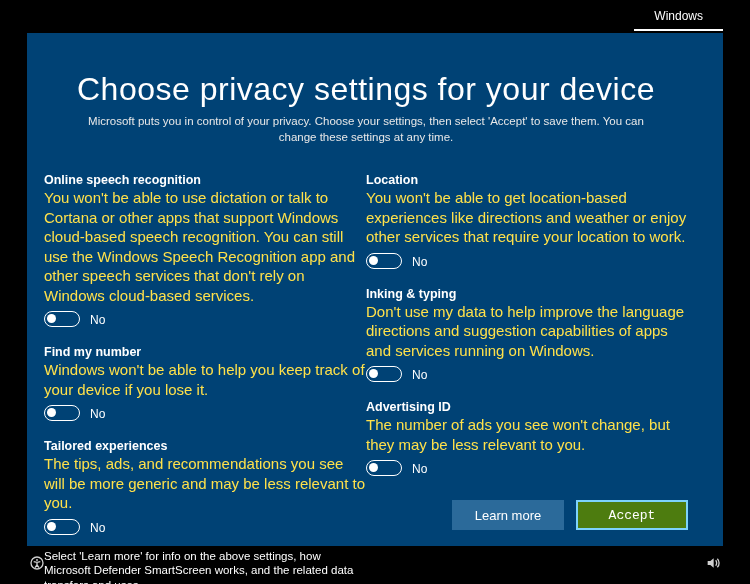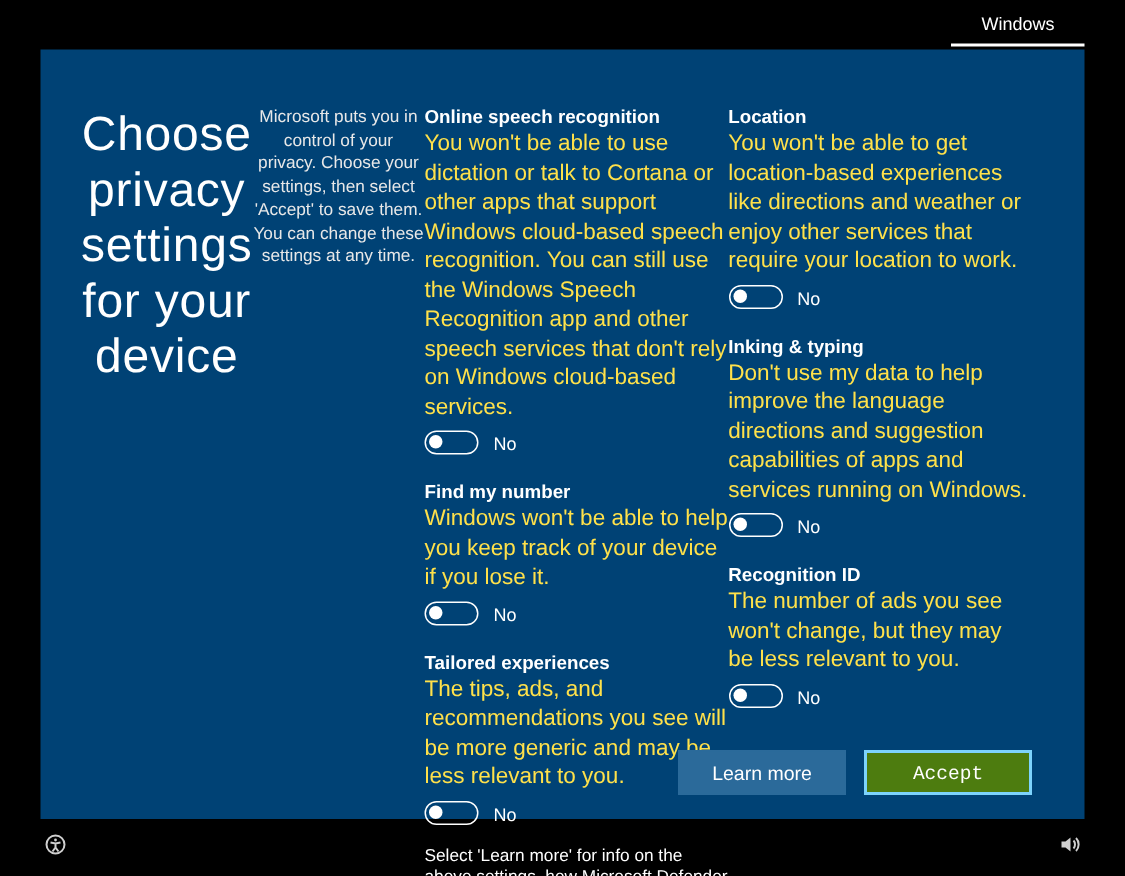--- a/index.html
+++ b/index.html
@@ -25,23 +25,23 @@
     color: #fff;
     border-bottom: 2px solid #fff;
   }
   .panel {
     position: absolute;
     left: 27px;
     right: 27px;
     top: 33px;
     bottom: 38px;
     background: #004275;
-    padding: 38px 35px 0 27px;
-    display: flex;
-    flex-direction: row;
+    padding: 38px 35px 0 17px;
+    display: flex;
+    flex-direction: column;
   }
   .title {
     text-align: center;
     font-weight: 300;
     font-size: 32px;
     letter-spacing: 0.5px;
     margin-bottom: 6px;
   }
   .subtitle {
     text-align: center;
@@ -211,21 +211,21 @@
         <div class="s-desc">Don't use my data to help improve the language directions and suggestion capabilities of apps and services running on Windows.</div>
         <div class="toggle-row">
           <div class="toggle">
               <div class="toggle-knob"></div>
             </div>
           <span class="toggle-label">No</span>
         </div>
       </div>
 
       <div class="setting">
-        <div class="s-title">Recognition ID</div>
+        <div class="s-title">Advertising ID</div>
         <div class="s-desc">The number of ads you see won't change, but they may be less relevant to you.</div>
         <div class="toggle-row">
           <div class="toggle">
               <div class="toggle-knob"></div>
             </div>
           <span class="toggle-label">No</span>
         </div>
       </div>
 
     </div>

